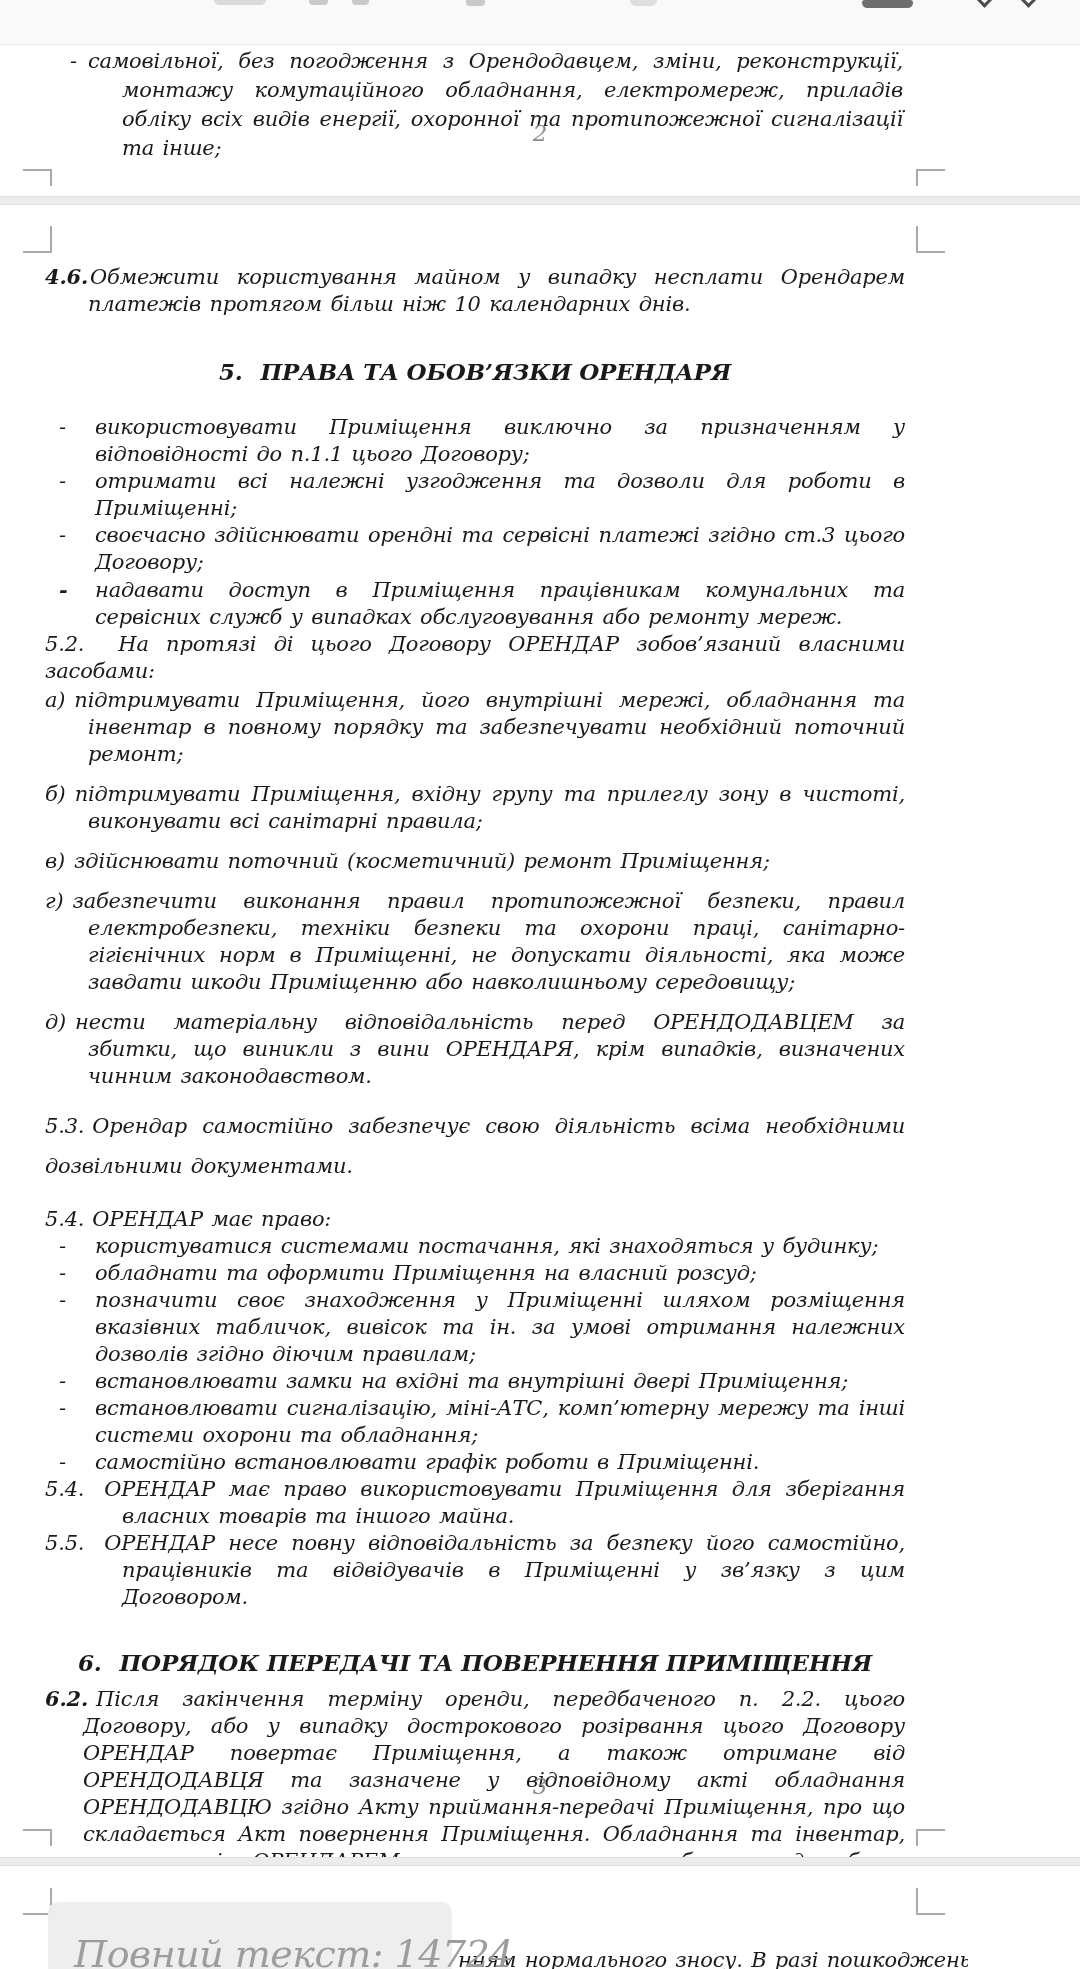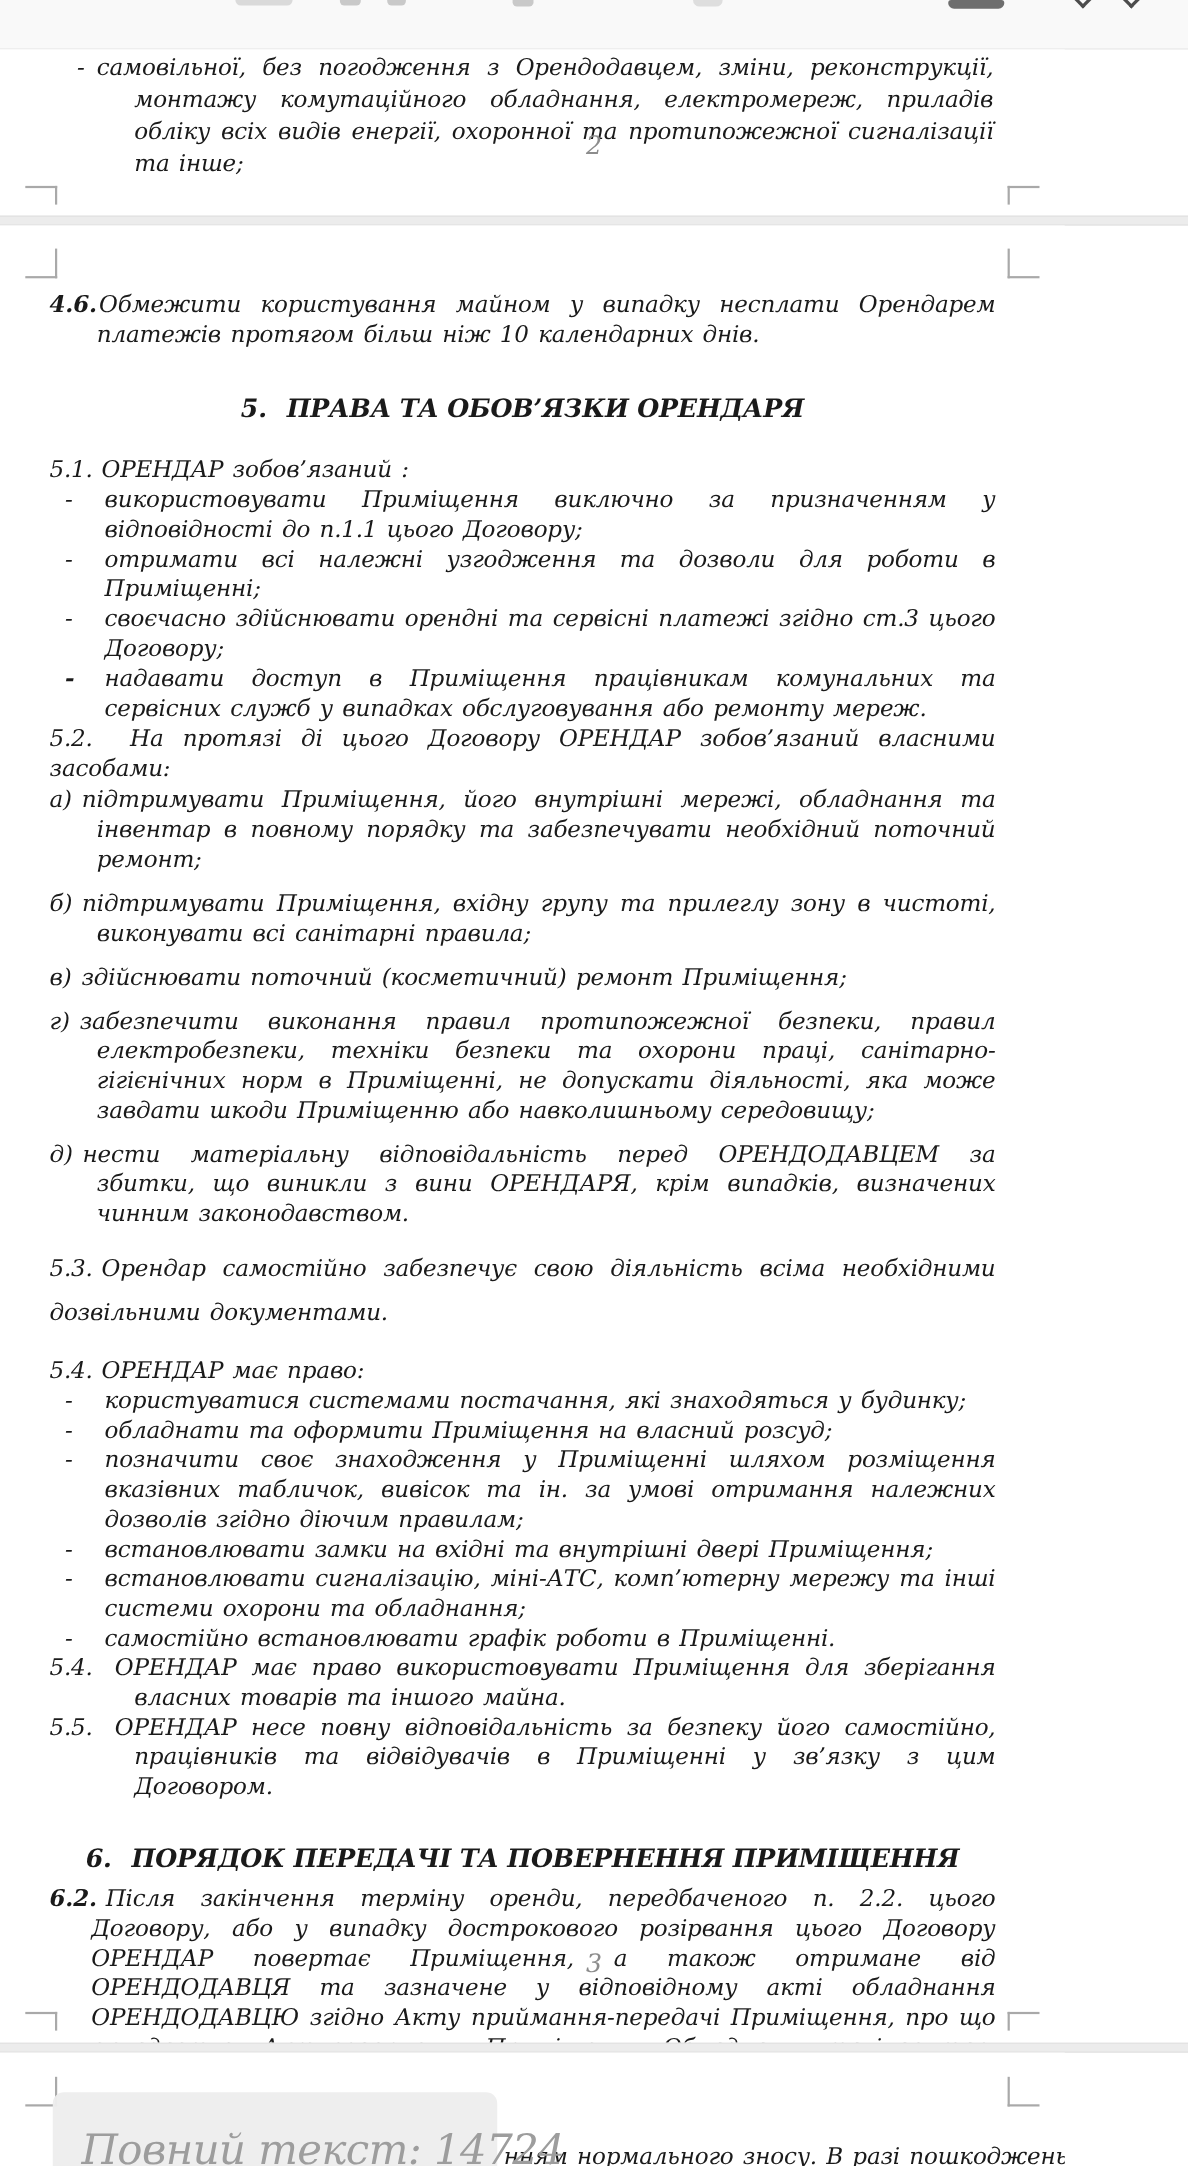--- a/index.html
+++ b/index.html
@@ -108,21 +108,20 @@
   <div class="gap-strip gap1"></div>
 
   <section class="page page3">
     <div class="mark top-type tl" style="top:21px;"></div>
     <div class="mark top-type tr" style="top:21px;"></div>
 
     <p class="para j hangA"><span class="num bold tight">4.6.</span><span>Обмежити користування майном у випадку несплати Орендарем платежів протягом більш ніж 10 календарних днів.</span></p>
 
     <p class="heading h5"><span class="hnum">5.</span><span>ПРАВА ТА ОБОВ’ЯЗКИ ОРЕНДАРЯ</span></p>
 
-    <p class="para"><span class="num plain">5.1.</span><span>ОРЕНДАР зобов’язаний :</span></p>
 
     <p class="para j bullet"><span class="dash">-</span><span>використовувати Приміщення виключно за призначенням у відповідності до п.1.1 цього Договору;</span></p>
     <p class="para j bullet"><span class="dash">-</span><span>отримати всі належні узгодження та дозволи для роботи в Приміщенні;</span></p>
     <p class="para j bullet"><span class="dash">-</span><span>своєчасно здійснювати орендні та сервісні платежі згідно ст.3 цього Договору;</span></p>
     <p class="para j bullet"><span class="dash bold">-</span><span>надавати доступ в Приміщення працівникам комунальних та сервісних служб у випадках обслуговування або ремонту мереж.</span></p>
 
     <p class="para j"><span class="num wide">5.2.</span><span>На протязі ді цього Договору ОРЕНДАР зобов’язаний власними засобами:</span></p>
 
     <p class="para j hangA mt2"><span class="num">а)</span><span>підтримувати Приміщення, його внутрішні мережі, обладнання та інвентар в повному порядку та забезпечувати необхідний поточний ремонт;</span></p>
     <p class="para j hangA mt13"><span class="num">б)</span><span>підтримувати Приміщення, вхідну групу та прилеглу зону в чистоті, виконувати всі санітарні правила;</span></p>

